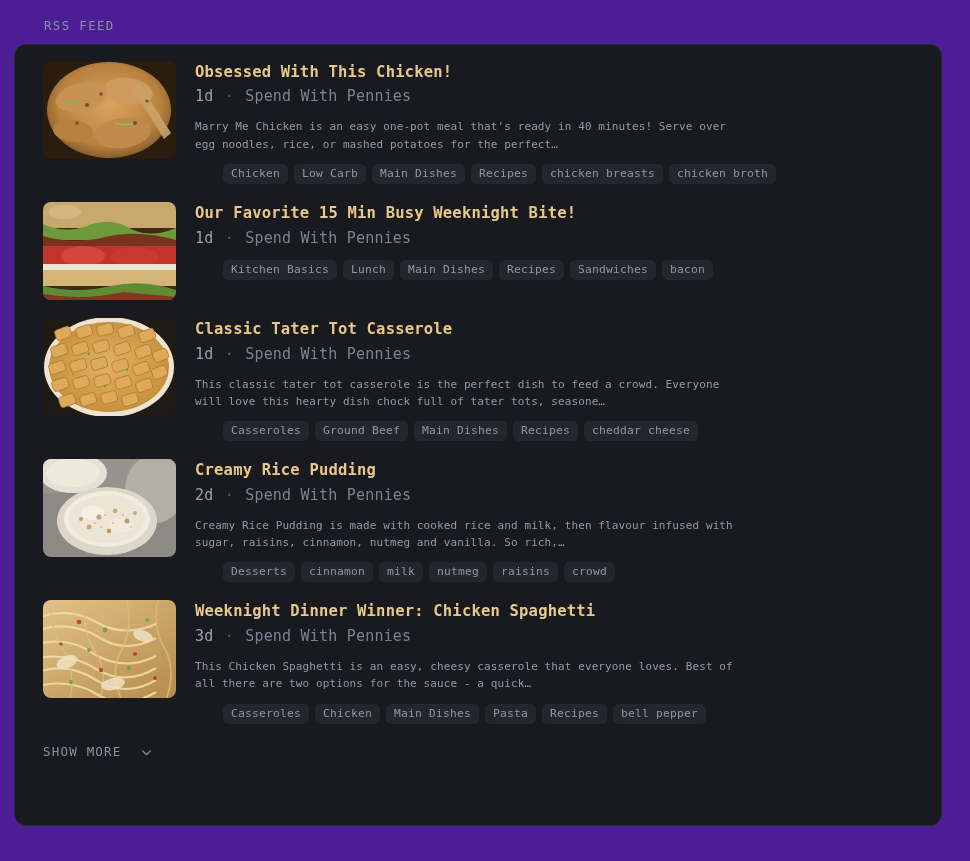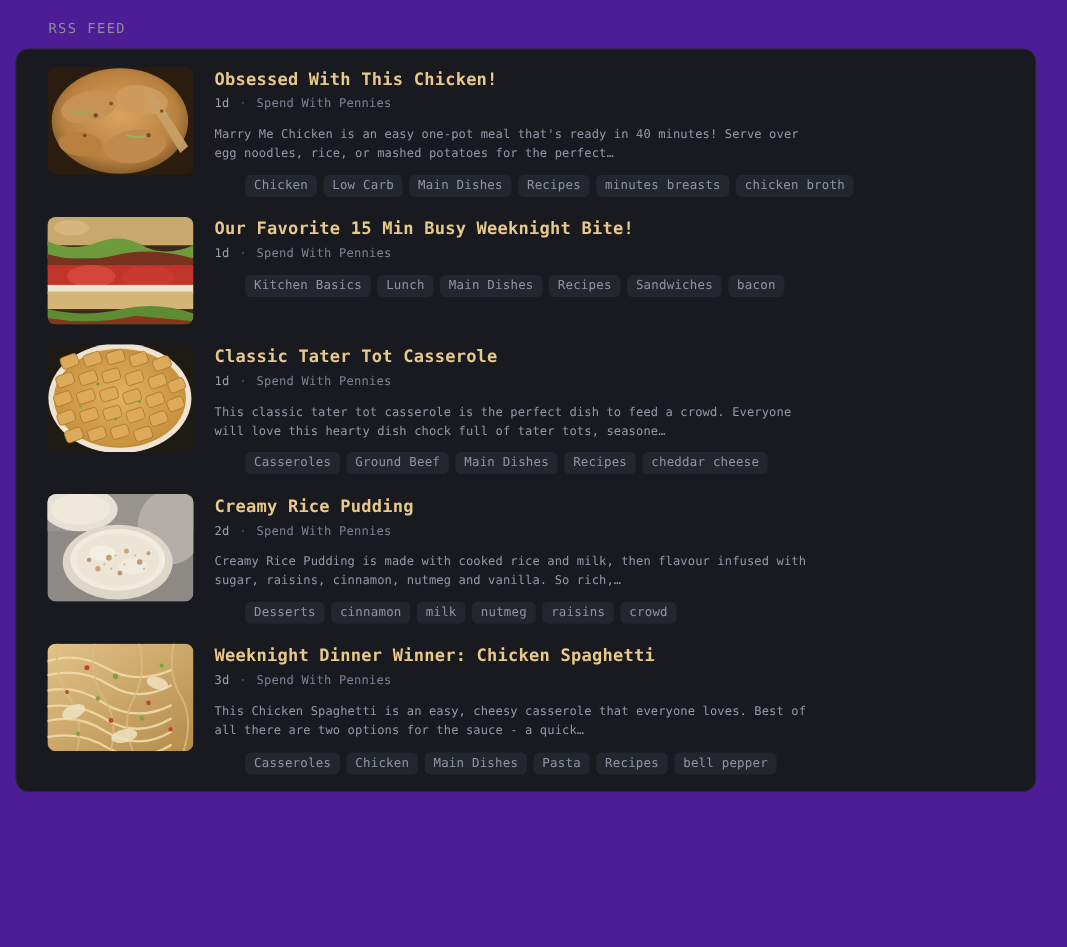--- a/index.html
+++ b/index.html
@@ -30,21 +30,21 @@
     color: #8a8f9e;
     font-weight: 400;
   }
 
   
   .feed-card {
     position: absolute;
     left: 14px;
     top: 44px;
     width: 928px;
-    height: 676px;
+    height: 782px;
     background: #191a1f;
     border: 1px solid #26282f;
     border-radius: 12px;
     overflow: hidden;
   }
 
   .feed-list {
     padding: 16px 0 0 0;
   }
 
@@ -81,21 +81,21 @@
   .entry-title {
     font-size: 15.5px;
     font-weight: 700;
     color: #e8c98a;
     line-height: 1.25;
     letter-spacing: 0.2px;
     margin-bottom: 5px;
   }
 
   .entry-meta {
-    font-size: 11px;
+    font-size: 15px;
     color: #7c8293;
     letter-spacing: 0.2px;
     margin-bottom: 13px;
   }
 
   .entry-meta .age { color: #9ba1b0; }
   .entry-meta .dot { color: #555a68; padding: 0 2px; }
 
   .entry-desc {
     font-size: 11px;
@@ -190,21 +190,21 @@
         <span class="age">1d</span>
         <span class="dot">·</span>
         <span class="src">Spend With Pennies</span>
       </div>
       <div class="entry-desc">Marry Me Chicken is an easy one-pot meal that's ready in 40 minutes! Serve over egg noodles, rice, or mashed potatoes for the perfect…</div>
       <div class="tag-row">
               <span class="tag">Chicken</span>
               <span class="tag">Low Carb</span>
               <span class="tag">Main Dishes</span>
               <span class="tag">Recipes</span>
-              <span class="tag">minutes breasts</span>
+              <span class="tag">chicken breasts</span>
               <span class="tag">chicken broth</span>
             </div>
     </div>
         </div>
         <div class="entry">
     <div class="thumb-wrap">
       <div class="thumb">
         <svg viewBox="0 0 133 98" preserveAspectRatio="none">
       <rect width="133" height="98" fill="#3a2a1c"></rect>
       <rect x="0" y="0" width="133" height="26" fill="#c9a86e"></rect>

